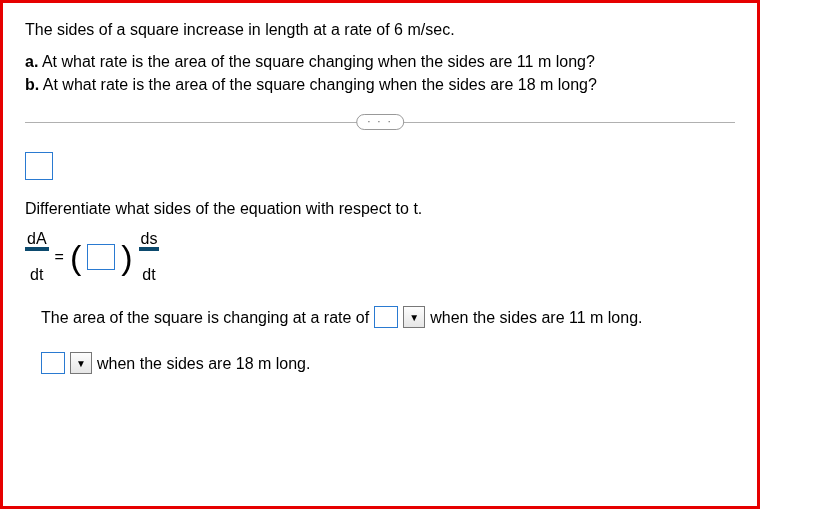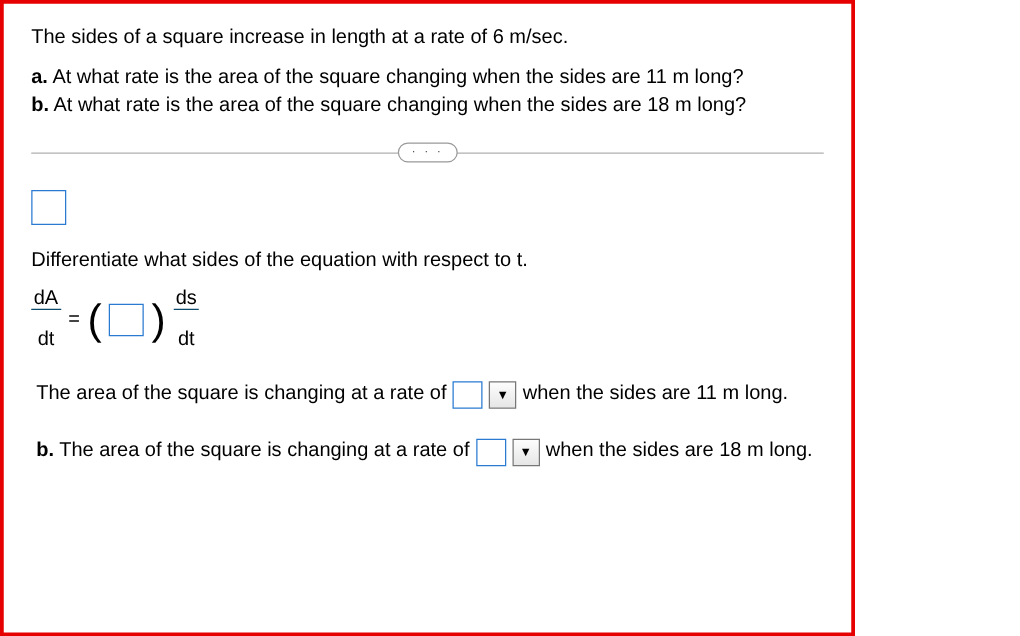--- a/index.html
+++ b/index.html
@@ -4,21 +4,21 @@
 <style>
   body {
     margin: 0;
     padding: 0;
     font-family: Arial, Helvetica, sans-serif;
     font-size: 16px;
     color: #000;
     background: #fff;
   }
   .container {
-    width: 684px;
+    width: 760px;
     height: 509px;
     box-sizing: border-box;
     border: 3px solid #e60000;
     padding: 16px 22px 18px 22px;
     position: relative;
   }
   .para {
     margin: 0 0 10px 0;
     line-height: 1.4;
   }
@@ -88,45 +88,45 @@
   }
   .frac {
     display: inline-block;
     vertical-align: middle;
     text-align: center;
     font-size: 16px;
     line-height: 1.05;
   }
   .frac .num {
     display: block;
-    border-bottom: 1px solid #0c4a6e;
+    border-bottom: 4px solid #0c4a6e;
     padding: 0 2px;
   }
   .frac .den {
     display: block;
     padding: 0 2px;
     margin-top: 16px;
   }
   .eq-row {
     display: flex;
     align-items: center;
     gap: 6px;
     margin: 8px 0 22px 0;
   }
   .paren {
     font-size: 34px;
     line-height: 30px;
     font-weight: normal;
     position: relative;
   }
   .answer-line {
-    margin: 0 0 22px 4px;
+    margin: 0 0 22px 16px;
     line-height: 1.5;
     display: flex;
-    align-items: flex-end;
+    align-items: flex-start;
     flex-wrap: wrap;
     gap: 5px;
   }
   .dropdown {
     display: inline-flex;
     border: 1px solid #777;
     width: 22px;
     height: 22px;
     align-items: center;
     justify-content: center;
@@ -182,21 +182,20 @@
   <div class="answer-line">
     <span>The area of the square is changing at a rate of</span>
     <input type="text" class="input-box" value="" style="">
     <span class="dropdown">
       <span class="caret">▼</span>
     </span>
     <span>when the sides are 11 m long.</span>
   </div>
 
   <div class="answer-line" style="margin-bottom:0">
-    <span><span class="bold">b.</span><span> The area of the square is changing at a rate of</span></span>
     <input type="text" class="input-box" value="" style="">
     <span class="dropdown">
       <span class="caret">▼</span>
     </span>
     <span>when the sides are 18 m long.</span>
   </div>
 
 </div>
 
 </body></html>

